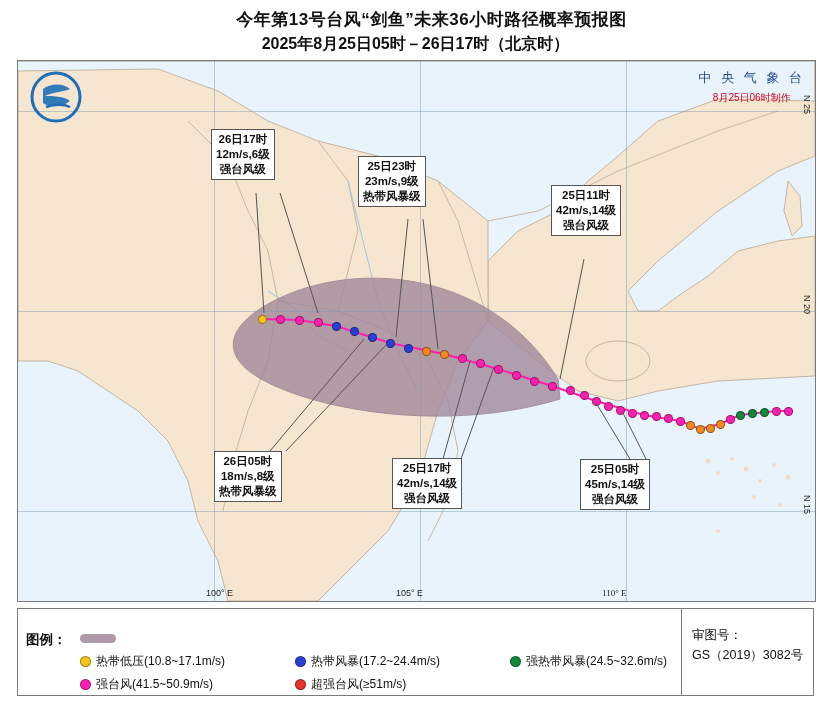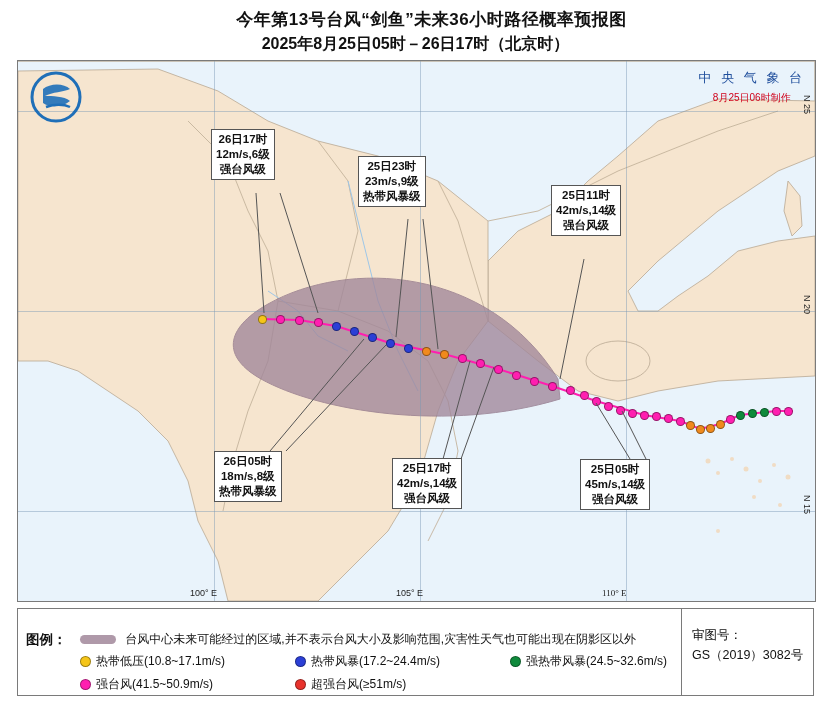--- a/index.html
+++ b/index.html
@@ -248,36 +248,35 @@
                  C33,36 20,37 13,32" fill="#1f6fb8" opacity="0.9"></path>
         <path d="M16,36 C24,33 34,33 40,36" fill="none" stroke="#1f6fb8" stroke-width="2.5"></path>
       </svg>
     </div>
 
     <div class="org-block">
       <div class="org-name">中 央 气 象 台</div>
       <div class="org-time">8月25日06时制作</div>
     </div>
 
-    <div class="lon-label" style="left:172px;">100° E</div>
+    <div class="lon-label" style="left:188px;">100° E</div>
     <div class="lon-label" style="left:378px;">105° E</div>
     <div class="lon-label" style="left:584px;font-family:Liberation Serif, serif;">110° E</div>
 
     <div class="lat-label" style="top:34px;">N 25</div>
     <div class="lat-label" style="top:234px;">N 20</div>
     <div class="lat-label" style="top:434px;">N 15</div>
   </div>
 </div>
 
 <div class="legend">
   <div class="legend-title">图例：</div>
 
   <div class="legend-cone-row">
     <span class="cone-swatch"></span>
-    <span>台风中心未来可能经过的区域,并不表示台风大小及影响范围,灾害性天气也可能出现在阴影区以外</span>
   </div>
 
   <div class="legend-grid">
     <div class="lg-item">
       <span class="dot" style="background:#f5c518"></span>
       <span>热带低压(10.8~17.1m/s)</span>
     </div>
     <div class="lg-item">
       <span class="dot" style="background:#2b3fd6"></span>
       <span>热带风暴(17.2~24.4m/s)</span>

